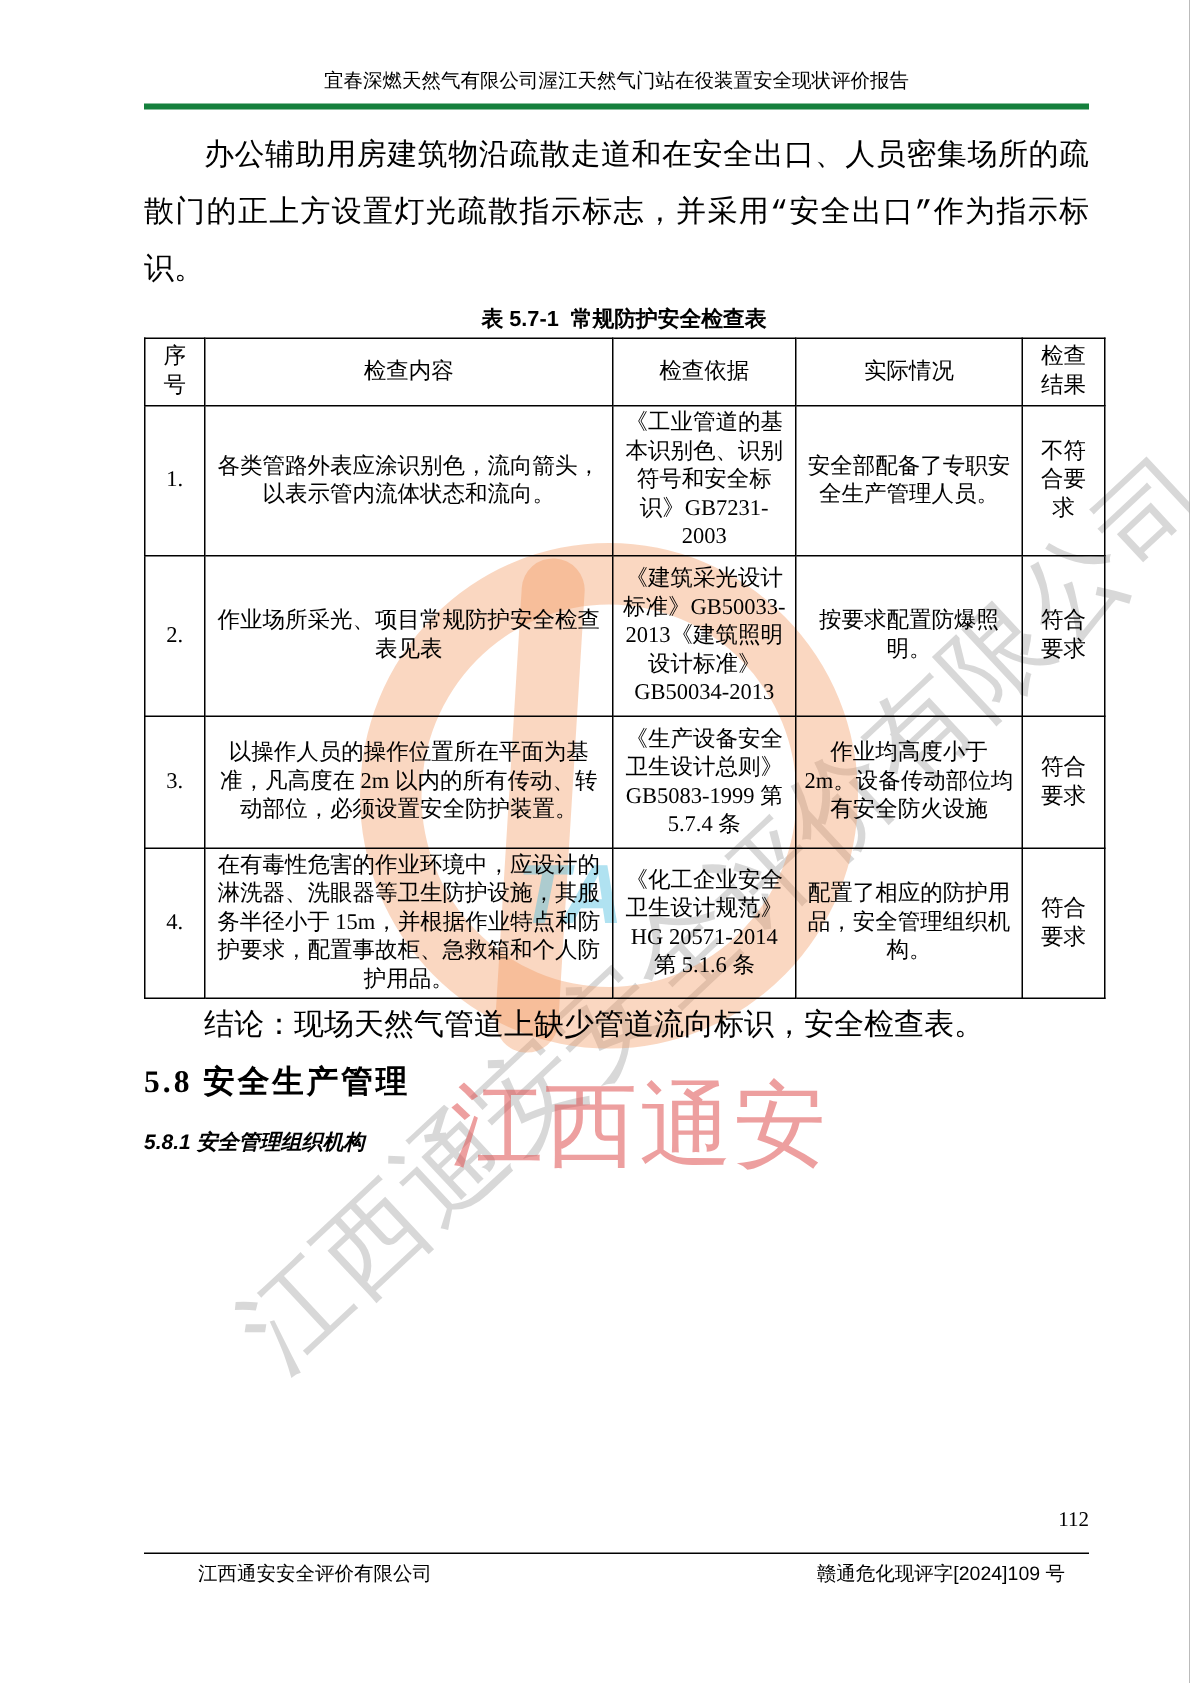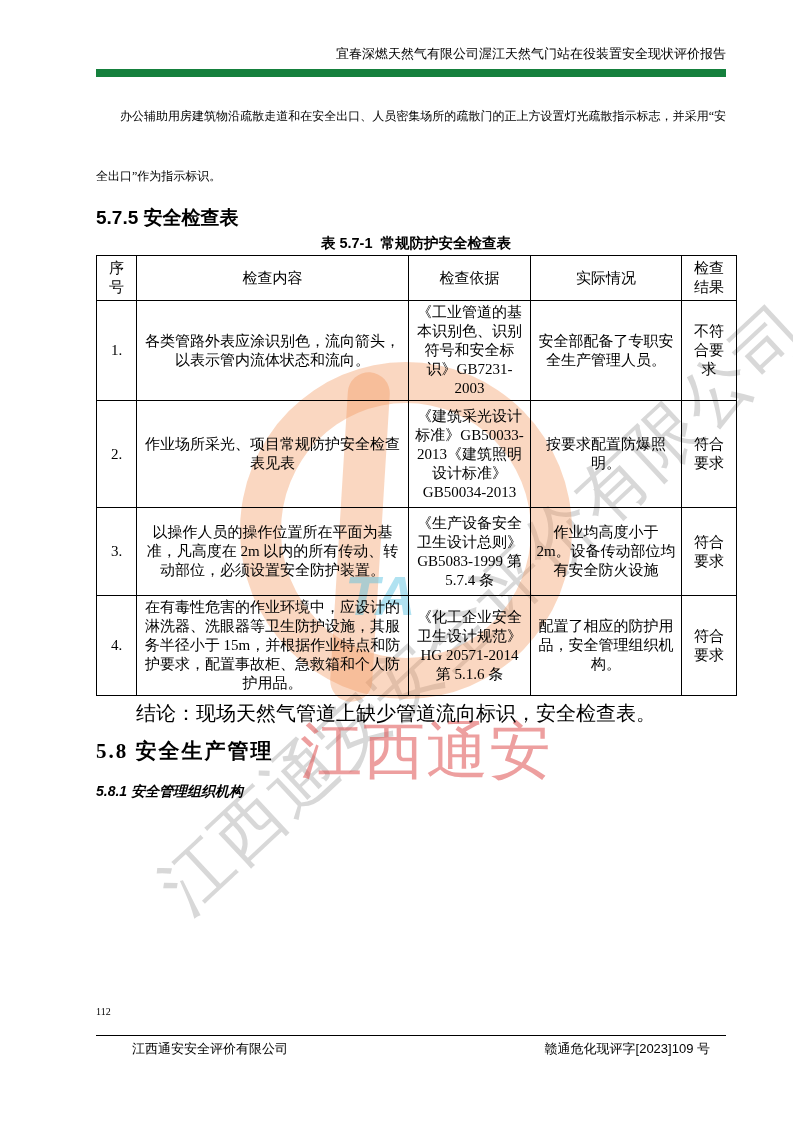--- a/index.html
+++ b/index.html
@@ -41,47 +41,48 @@
   }
   .wm-red{
     position:absolute;left:300px;top:712px;
     font-family:"Liberation Sans",sans-serif;
     font-size:62px;line-height:1.25;letter-spacing:1px;white-space:nowrap;
     color:rgba(223,80,80,0.55);
   }
   
   .hdr{
     position:absolute;left:96px;top:46px;width:630px;z-index:1;
-    text-align:right;
+    text-align:center;
     font-family:"Liberation Sans",sans-serif;
     font-size:13px;line-height:16px;
     padding-bottom:7px;
-    border-bottom:8px solid #15803d;
+    border-bottom:4px solid #15803d;
   }
   .pagenum{
     position:absolute;left:96px;top:1006px;width:630px;z-index:1;
-    text-align:left;font-size:10px;
+    text-align:right;font-size:14px;
   }
   .ftr-rule{
     position:absolute;left:96px;top:1035px;width:630px;z-index:1;
     border-top:1.5px solid #000;
   }
   .ftr{
     position:absolute;left:96px;top:1041px;width:630px;z-index:1;
     font-family:"Liberation Sans",sans-serif;font-size:13px;line-height:16px;
     display:flex;justify-content:space-between;
   }
   .ftr .left{padding-left:36px;}
   .ftr .right{padding-right:16px;}
   
   .main{position:absolute;left:96px;top:86px;width:630px;z-index:1;}
   .para{
-    font-size:12px;line-height:60px;
+    font-size:20px;line-height:38px;
     text-align:justify;text-indent:2em;
     margin:0;
+    font-family:Liberation Mono, monospace;
   }
   .h-575{
     font-family:"Liberation Sans",sans-serif;
     font-size:19px;font-weight:bold;line-height:24px;
     margin:0;
   }
   .para-see{font-size:20px;line-height:34px;text-indent:2em;margin:6px 0 0 0;}
   .tbl-caption{
     width:640px;
     font-family:"Liberation Sans",sans-serif;
@@ -140,21 +141,20 @@
     <div class="wm-letters">TA</div>
     <div class="wm-red">江西通安</div>
   </div>
 
   <div class="hdr">宜春深燃天然气有限公司渥江天然气门站在役装置安全现状评价报告</div>
 
   <div class="main">
 
     <p class="para">办公辅助用房建筑物沿疏散走道和在安全出口、人员密集场所的疏散门的正上方设置灯光疏散指示标志，并采用“安全出口”作为指示标识。</p>
 
-    <h3 class="h-575">5.7.5 安全检查表</h3>
 
 
     <div class="tbl-caption">表 5.7-1  常规防护安全检查表</div>
 
     <table class="chk">
       <colgroup>
         <col class="c-no">
           <col class="c-content">
           <col class="c-basis">
           <col class="c-actual">
@@ -205,16 +205,16 @@
 
     <h3 class="h-581">5.8.1 安全管理组织机构</h3>
 
 
   </div>
 
   <div class="pagenum">112</div>
   <div class="ftr-rule"></div>
   <div class="ftr">
     <span class="left">江西通安安全评价有限公司</span>
-    <span class="right">赣通危化现评字[2023]109 号</span>
+    <span class="right">赣通危化现评字[2024]109 号</span>
   </div>
 
 </div>
 
 </body></html>

